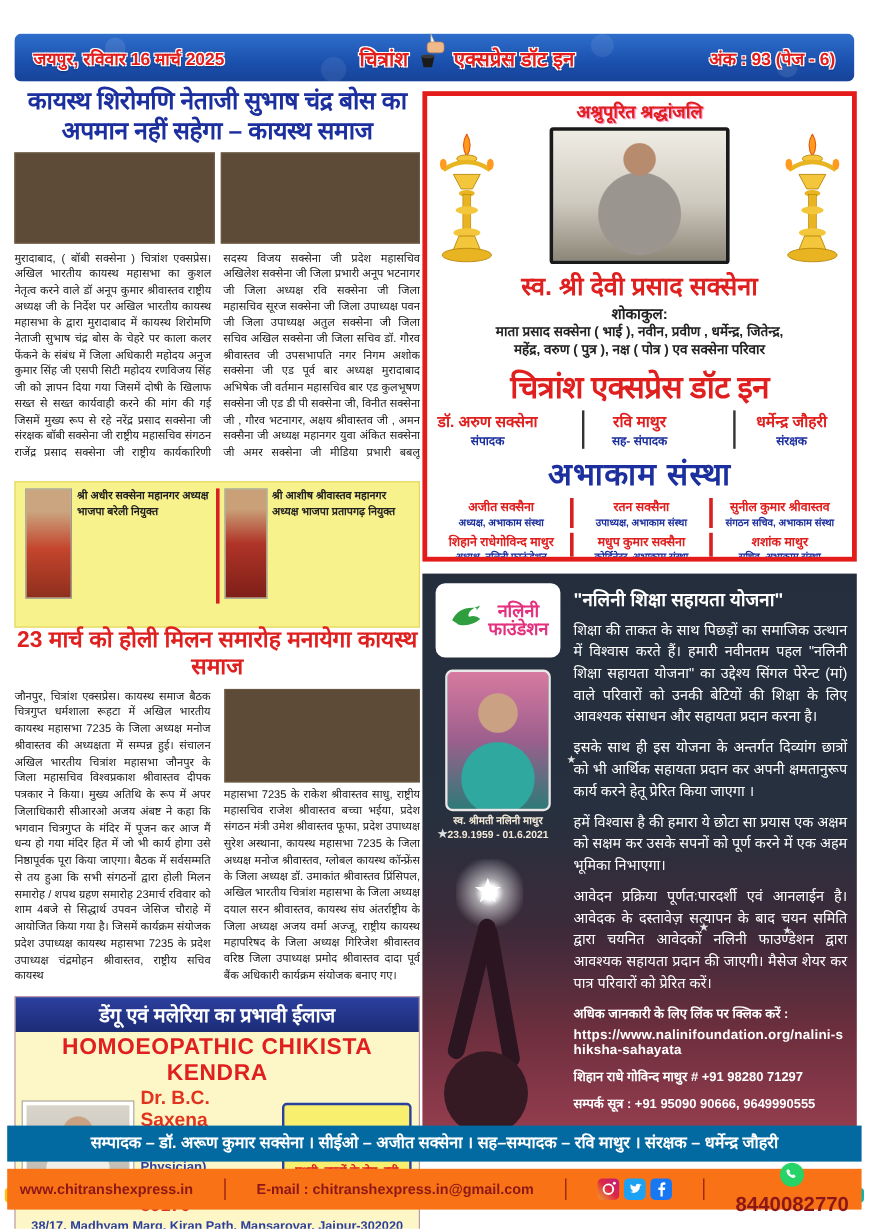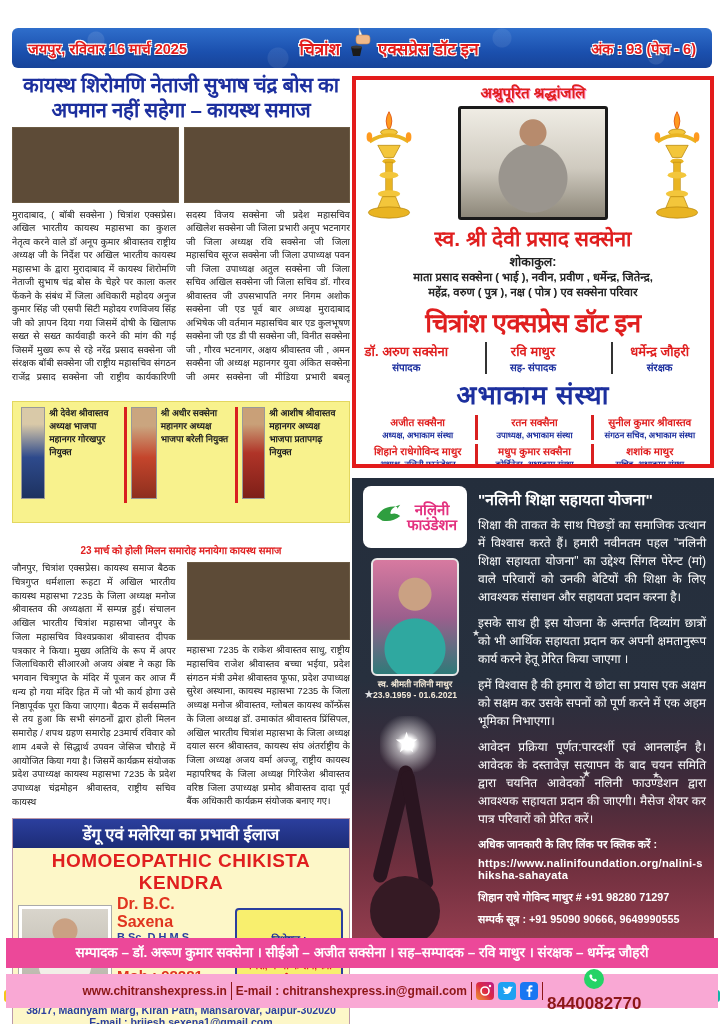--- a/index.html
+++ b/index.html
@@ -38,21 +38,21 @@
     color:#1c1c1c;text-align:justify;column-count:2;column-gap:10px;font-weight:500;}
   
   .greet-box{margin-top:6px;background:#f8f28d;border:1px solid #e3d75f;box-sizing:border-box;height:122px;padding:2px 4px;}
   .greet-head{color:#e01f1f;font-weight:bold;font-size:13.2px;text-align:center;line-height:1.15;}
   .greet-row{display:flex;margin-top:3px;height:96px;}
   .greet-cell{flex:1;display:flex;gap:4px;padding:0 4px;}
   .greet-cell + .greet-cell{border-left:3px solid #d92020;}
   .g-photo{width:62px;height:92px;border:1px solid #999;box-sizing:border-box;}
   .g-text{font-size:9px;font-weight:bold;color:#222;line-height:1.45;}
   
-  .h2-red{color:#e01f1f;font-weight:bold;font-size:10px;text-align:center;margin-top:22px;line-height:1.2;}
+  .h2-red{color:#e01f1f;font-weight:bold;font-size:19px;text-align:center;margin-top:0;line-height:1.2;}
   .art2{display:flex;gap:11px;margin-top:5px;height:248px;overflow:hidden;}
   .art2-col{width:50%;font-size:9.3px;line-height:1.48;color:#1c1c1c;text-align:justify;font-weight:500;}
   .group-photo{width:100%;height:78px;margin-bottom:4px;}
   
   .clinic{margin-top:8px;border:1px solid #b9a; background:#fdf7c8;}
   .clinic-top{background:linear-gradient(180deg,#2b3f9e,#1d2c77);color:#fff;font-weight:bold;
     font-size:16.5px;text-align:center;padding:3px 0;}
   .clinic-name{color:#e01f1f;font-weight:bold;font-size:19px;text-align:center;letter-spacing:.5px;padding:2px 0 1px;}
   .clinic-mid{display:flex;gap:6px;padding:0 6px;align-items:center;}
   .doc-photo{width:92px;height:84px;border:3px solid #fff;outline:1px solid #aaa;box-sizing:border-box;
@@ -116,24 +116,24 @@
   .arm1{left:34px;top:286px;transform:rotate(14deg);}
   .arm2{left:58px;top:292px;transform:rotate(-10deg);}
   .head-sil{position:absolute;left:18px;top:398px;width:70px;height:70px;border-radius:50%;background:#351a24;}
   .nal-right{flex:1;min-width:0;}
   .nal-title{font-weight:bold;font-size:15.5px;margin:2px 0 6px;}
   .nal-p{font-size:12px;line-height:1.5;text-align:justify;margin:0 0 8px;font-weight:500;}
   .nal-link-label{font-size:10.8px;font-weight:bold;margin:0 0 6px;}
   .nal-link{font-size:11.2px;font-weight:bold;word-break:break-all;margin:0 0 8px;letter-spacing:.2px;}
   .nal-contact{font-size:10.8px;font-weight:bold;margin:0 0 7px;}
   
-  .edbar{left:6px;top:938px;width:712px;height:30px;background:#ec4899;color:#fff;font-weight:bold;
+  .edbar{left:6px;top:938px;width:712px;height:30px;background:#0369a1;color:#fff;font-weight:bold;
     font-size:13.5px;text-align:center;line-height:30px;}
-  .footer{left:6px;top:974px;width:712px;height:34px;background:#f9a8d4;display:flex;align-items:center;
-    justify-content:center;gap:4px;}
+  .footer{left:6px;top:974px;width:712px;height:34px;background:#f97316;display:flex;align-items:center;
+    justify-content:center;gap:26px;}
   .brandmark{position:absolute;width:26px;height:28px;}
   .brandmark .sq{position:absolute;width:12px;height:12px;border-radius:3px;display:block;}
   .bm-left{left:4px;top:977px;}
   .bm-right{left:694px;top:977px;}
   .sq.pink{background:#e9318c;left:7px;top:0;}
   .sq.yel{background:#f5c518;left:0;top:13px;}
   .sq.teal{background:#12b5a8;left:14px;top:13px;}
   .foot-text{color:#8c1717;font-weight:bold;font-size:12px;}
   .foot-div{width:1px;height:18px;background:#8c1717;}
   .soc{width:18px;height:18px;border-radius:4px;display:inline-block;}
@@ -164,24 +164,20 @@
 <div class="abs col-left">
   <div class="h1-blue">कायस्थ शिरोमणि नेताजी सुभाष चंद्र बोस का अपमान नहीं सहेगा – कायस्थ समाज</div>
   <div class="photo-row">
     <div class="photo news-photo"></div>
     <div class="photo news-photo"></div>
   </div>
   <div class="body-text">मुरादाबाद, ( बॉबी सक्सेना ) चित्रांश एक्सप्रेस। अखिल भारतीय कायस्थ महासभा का कुशल नेतृत्व करने वाले डॉ अनूप कुमार श्रीवास्तव राष्ट्रीय अध्यक्ष जी के निर्देश पर अखिल भारतीय कायस्थ महासभा के द्वारा मुरादाबाद में कायस्थ शिरोमणि नेताजी सुभाष चंद्र बोस के चेहरे पर काला कलर फेंकने के संबंध में जिला अधिकारी महोदय अनुज कुमार सिंह जी एसपी सिटी महोदय रणविजय सिंह जी को ज्ञापन दिया गया जिसमें दोषी के खिलाफ सख्त से सख्त कार्यवाही करने की मांग की गई जिसमें मुख्य रूप से रहे नरेंद्र प्रसाद सक्सेना जी संरक्षक बॉबी सक्सेना जी राष्ट्रीय महासचिव संगठन राजेंद्र प्रसाद सक्सेना जी राष्ट्रीय कार्यकारिणी सदस्य विजय सक्सेना जी प्रदेश महासचिव अखिलेश सक्सेना जी जिला प्रभारी अनूप भटनागर जी जिला अध्यक्ष रवि सक्सेना जी जिला महासचिव सूरज सक्सेना जी जिला उपाध्यक्ष पवन जी जिला उपाध्यक्ष अतुल सक्सेना जी जिला सचिव अखिल सक्सेना जी जिला सचिव डॉ. गौरव श्रीवास्तव जी उपसभापति नगर निगम अशोक सक्सेना जी एड पूर्व बार अध्यक्ष मुरादाबाद अभिषेक जी वर्तमान महासचिव बार एड कुलभूषण सक्सेना जी एड डी पी सक्सेना जी, विनीत सक्सेना जी , गौरव भटनागर, अक्षय श्रीवास्तव जी , अमन सक्सैना जी अध्यक्ष महानगर युवा अंकित सक्सेना जी अमर सक्सेना जी मीडिया प्रभारी बबलू श्रीवास्तव जी यश सक्सेना जी अमन भटनागर जी आदि मौजूद रहे ।</div>
 
   <div class="greet-box">
     <div class="greet-row">
-      <div class="greet-cell">
-        <div class="g-photo" style="background:linear-gradient(180deg,#d9c9a8 18%,#2e4a8c 55%,#1d3260 100%);"></div>
-        <div class="g-text">श्री देवेश श्रीवास्तव अध्यक्ष भाजपा महानगर गोरखपुर नियुक्त</div>
-      </div>
       <div class="greet-cell">
         <div class="g-photo" style="background:linear-gradient(180deg,#caa57f 20%,#c4452c 55%,#8e2f1e 100%);"></div>
         <div class="g-text">श्री अधीर सक्सेना महानगर अध्यक्ष भाजपा बरेली नियुक्त</div>
       </div>
       <div class="greet-cell">
         <div class="g-photo" style="background:linear-gradient(180deg,#c9a078 18%,#b03428 50%,#7e1f18 100%);"></div>
         <div class="g-text">श्री आशीष श्रीवास्तव महानगर अध्यक्ष भाजपा प्रतापगढ़ नियुक्त</div>
       </div>
     </div>
   </div>

